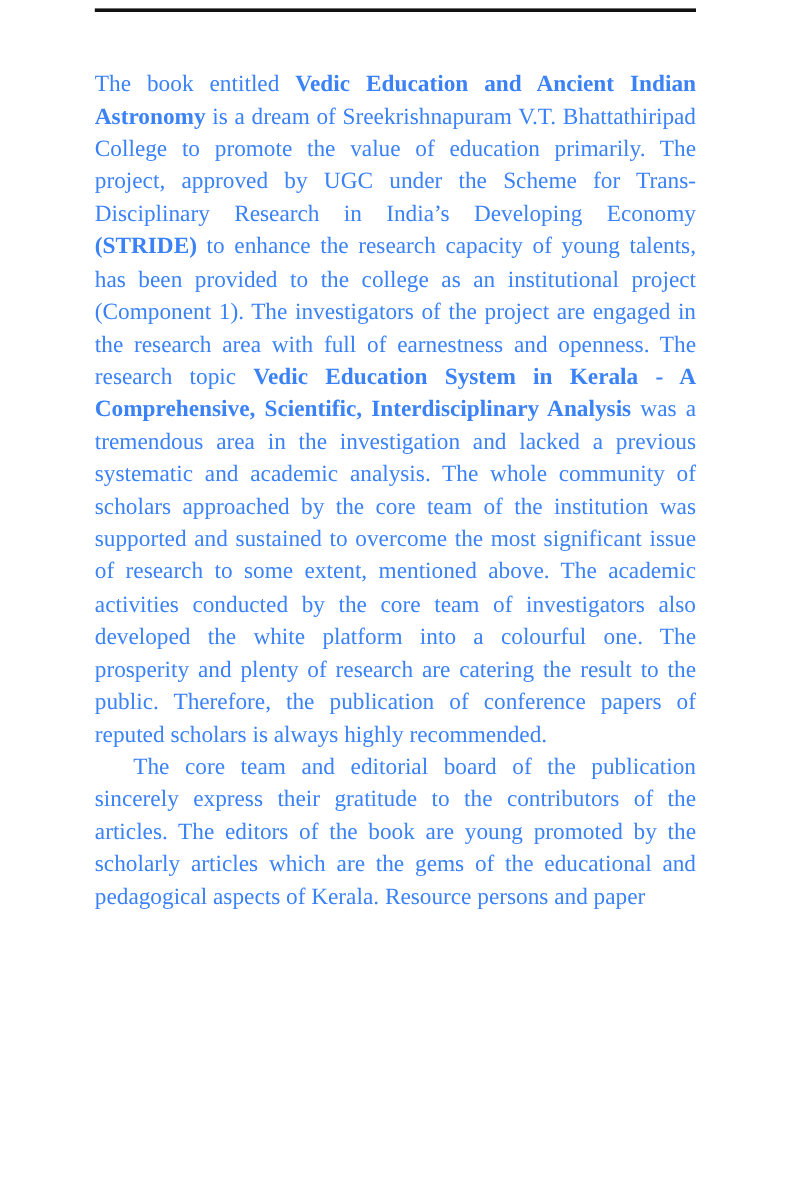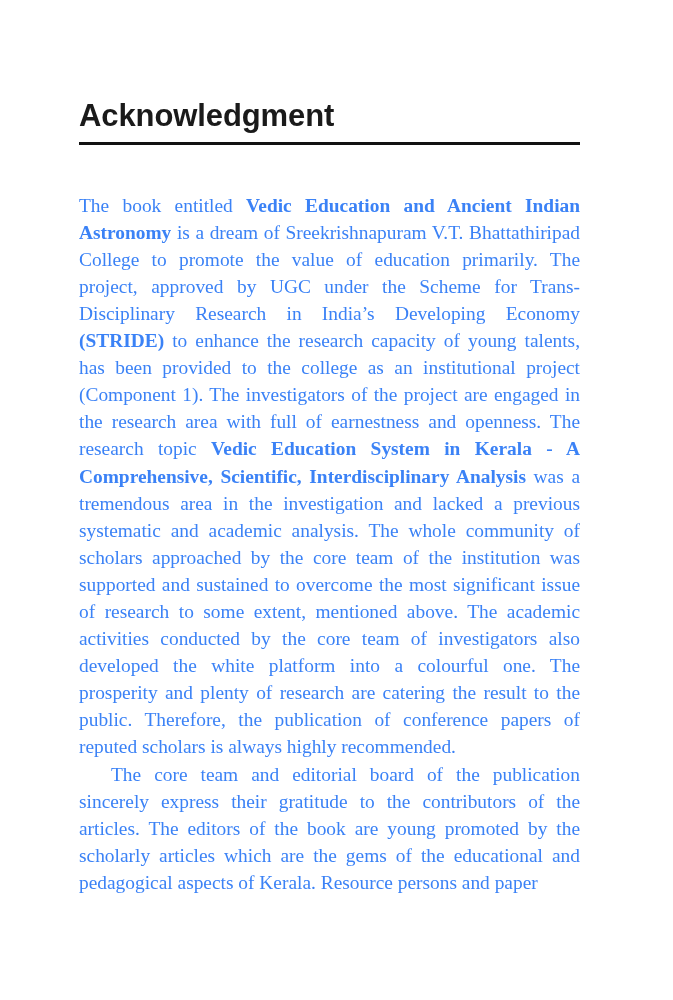--- a/index.html
+++ b/index.html
@@ -63,21 +63,20 @@
   p.para b {
     font-weight: bold;
   }
 </style>
 </head>
 <body>
 
 <div class="page">
   <div class="content">
 
-    <h1 class="chapter-title">Acknowledgment</h1>
 
     <div class="title-rule"></div>
 
     <div class="body-block">
       <div id="paragraph-host">
           <p class="para"><span>The book entitled </span><b>Vedic Education and Ancient Indian Astronomy</b><span> is a dream of Sreekrishnapuram V.T. Bhattathiripad College to promote the value of education primarily. The project, approved by UGC under the Scheme for Trans-Disciplinary Research in India’s Developing Economy </span><b>(STRIDE)</b><span> to enhance the research capacity of young talents, has been provided to the college as an institutional project (Component 1). The investigators of the project are engaged in the research area with full of earnestness and openness. The research topic </span><b>Vedic Education System in Kerala - A Comprehensive, Scientific, Interdisciplinary Analysis</b><span> was a tremendous area in the investigation and lacked a previous systematic and academic analysis. The whole community of scholars approached by the core team of the institution was supported and sustained to overcome the most significant issue of research to some extent, mentioned above. The academic activities conducted by the core team of investigators also developed the white platform into a colourful one. The prosperity and plenty of research are catering the result to the public. Therefore, the publication of conference papers of reputed scholars is always highly recommended.</span></p>
           <p class="para indent"><span>The core team and editorial board of the publication sincerely express their gratitude to the contributors of the articles. The editors of the book are young promoted by the scholarly articles which are the gems of the educational and pedagogical aspects of Kerala. Resource persons and paper</span></p>
         </div>
     </div>
 

